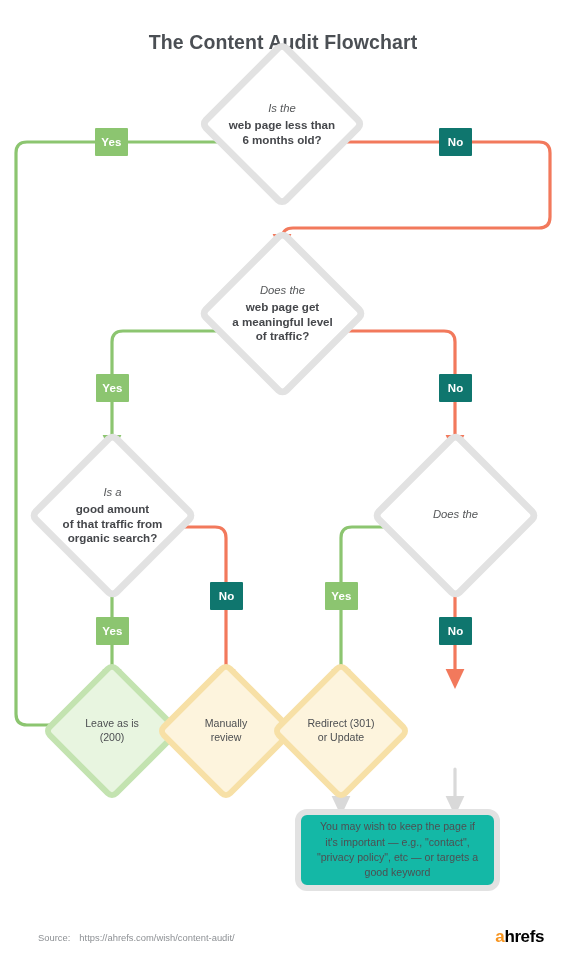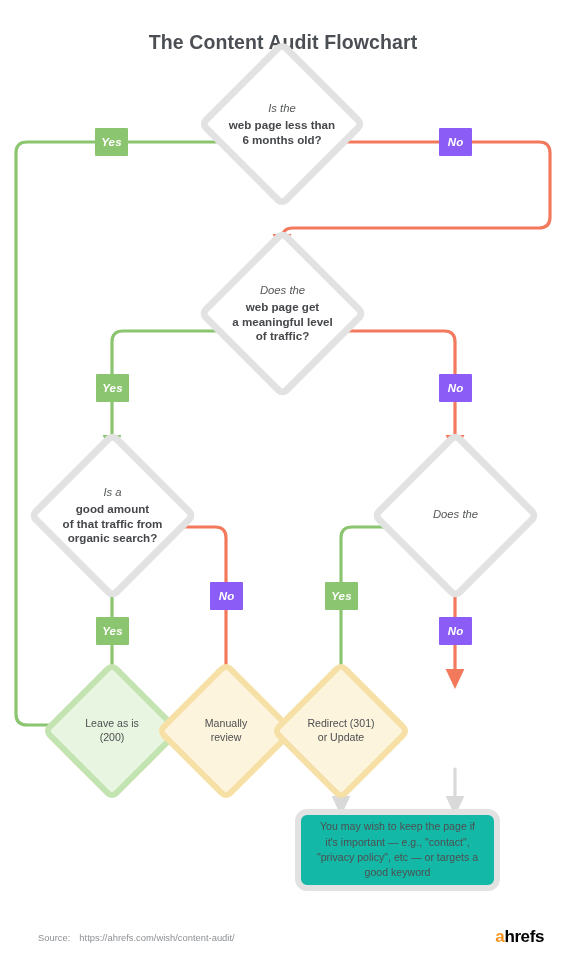--- a/index.html
+++ b/index.html
@@ -97,24 +97,23 @@
     position: absolute;
     display: flex;
     align-items: center;
     justify-content: center;
     font-size: 11.5px;
     font-weight: bold;
     color: #ffffff;
     letter-spacing: 0.2px;
     border-radius: 1px;
     z-index: 5;
-    font-style: italic;
   }
   .badge.yes { background: #8cc570; }
-  .badge.no  { background: #8b5cf6; }
+  .badge.no  { background: #0f766e; }
 
   
   .note {
     position: absolute;
     box-sizing: border-box;
     border: 6px solid #e2e2e2;
     border-radius: 12px;
     background: #14b8a6;
     display: flex;
     align-items: center;

